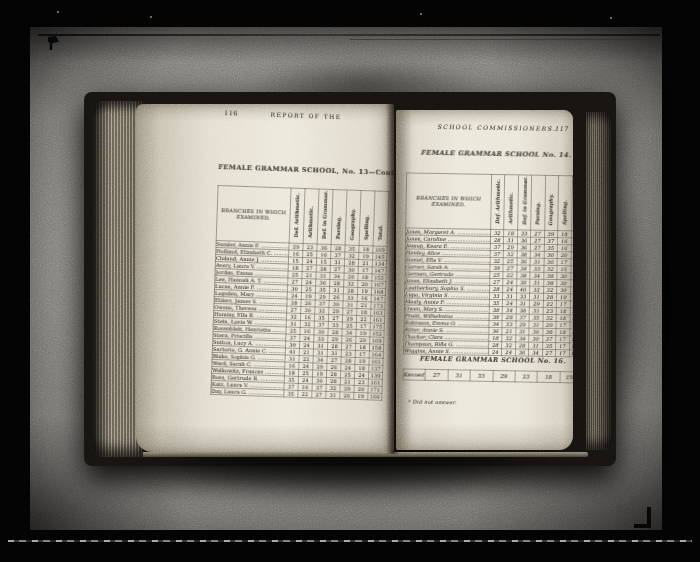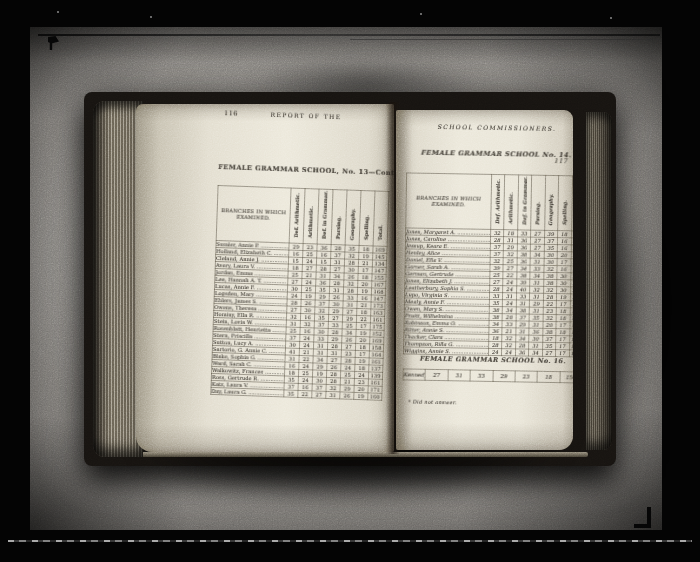--- a/index.html
+++ b/index.html
@@ -369,21 +369,21 @@
       </table>
     </div>
   </div>
 
   <div class="spine-shadow"></div>
 
   <div class="page page-right">
     <div class="print print-right">
       <div class="running-row" style="top:6px;">
         <span class="running-head">SCHOOL COMMISSIONERS.</span>
-        <span class="pg-num" style="right:18px;margin-top:32px;">117</span>
+        <span class="pg-num" style="right:18px;">117</span>
       </div>
       <div class="page-title" style="top:32px;">FEMALE GRAMMAR SCHOOL No. 14.</div>
 
       <table class="exam wide" style="top:56px;">
         <thead>
           <tr>
             <th class="label-cell">Branches in which Examined.</th>
           <th class="col-cell"><span class="col-label">Def. Arithmetic.</span></th>
               <th class="col-cell"><span class="col-label">Arithmetic.</span></th>
               <th class="col-cell"><span class="col-label">Def. in Grammar.</span></th>

